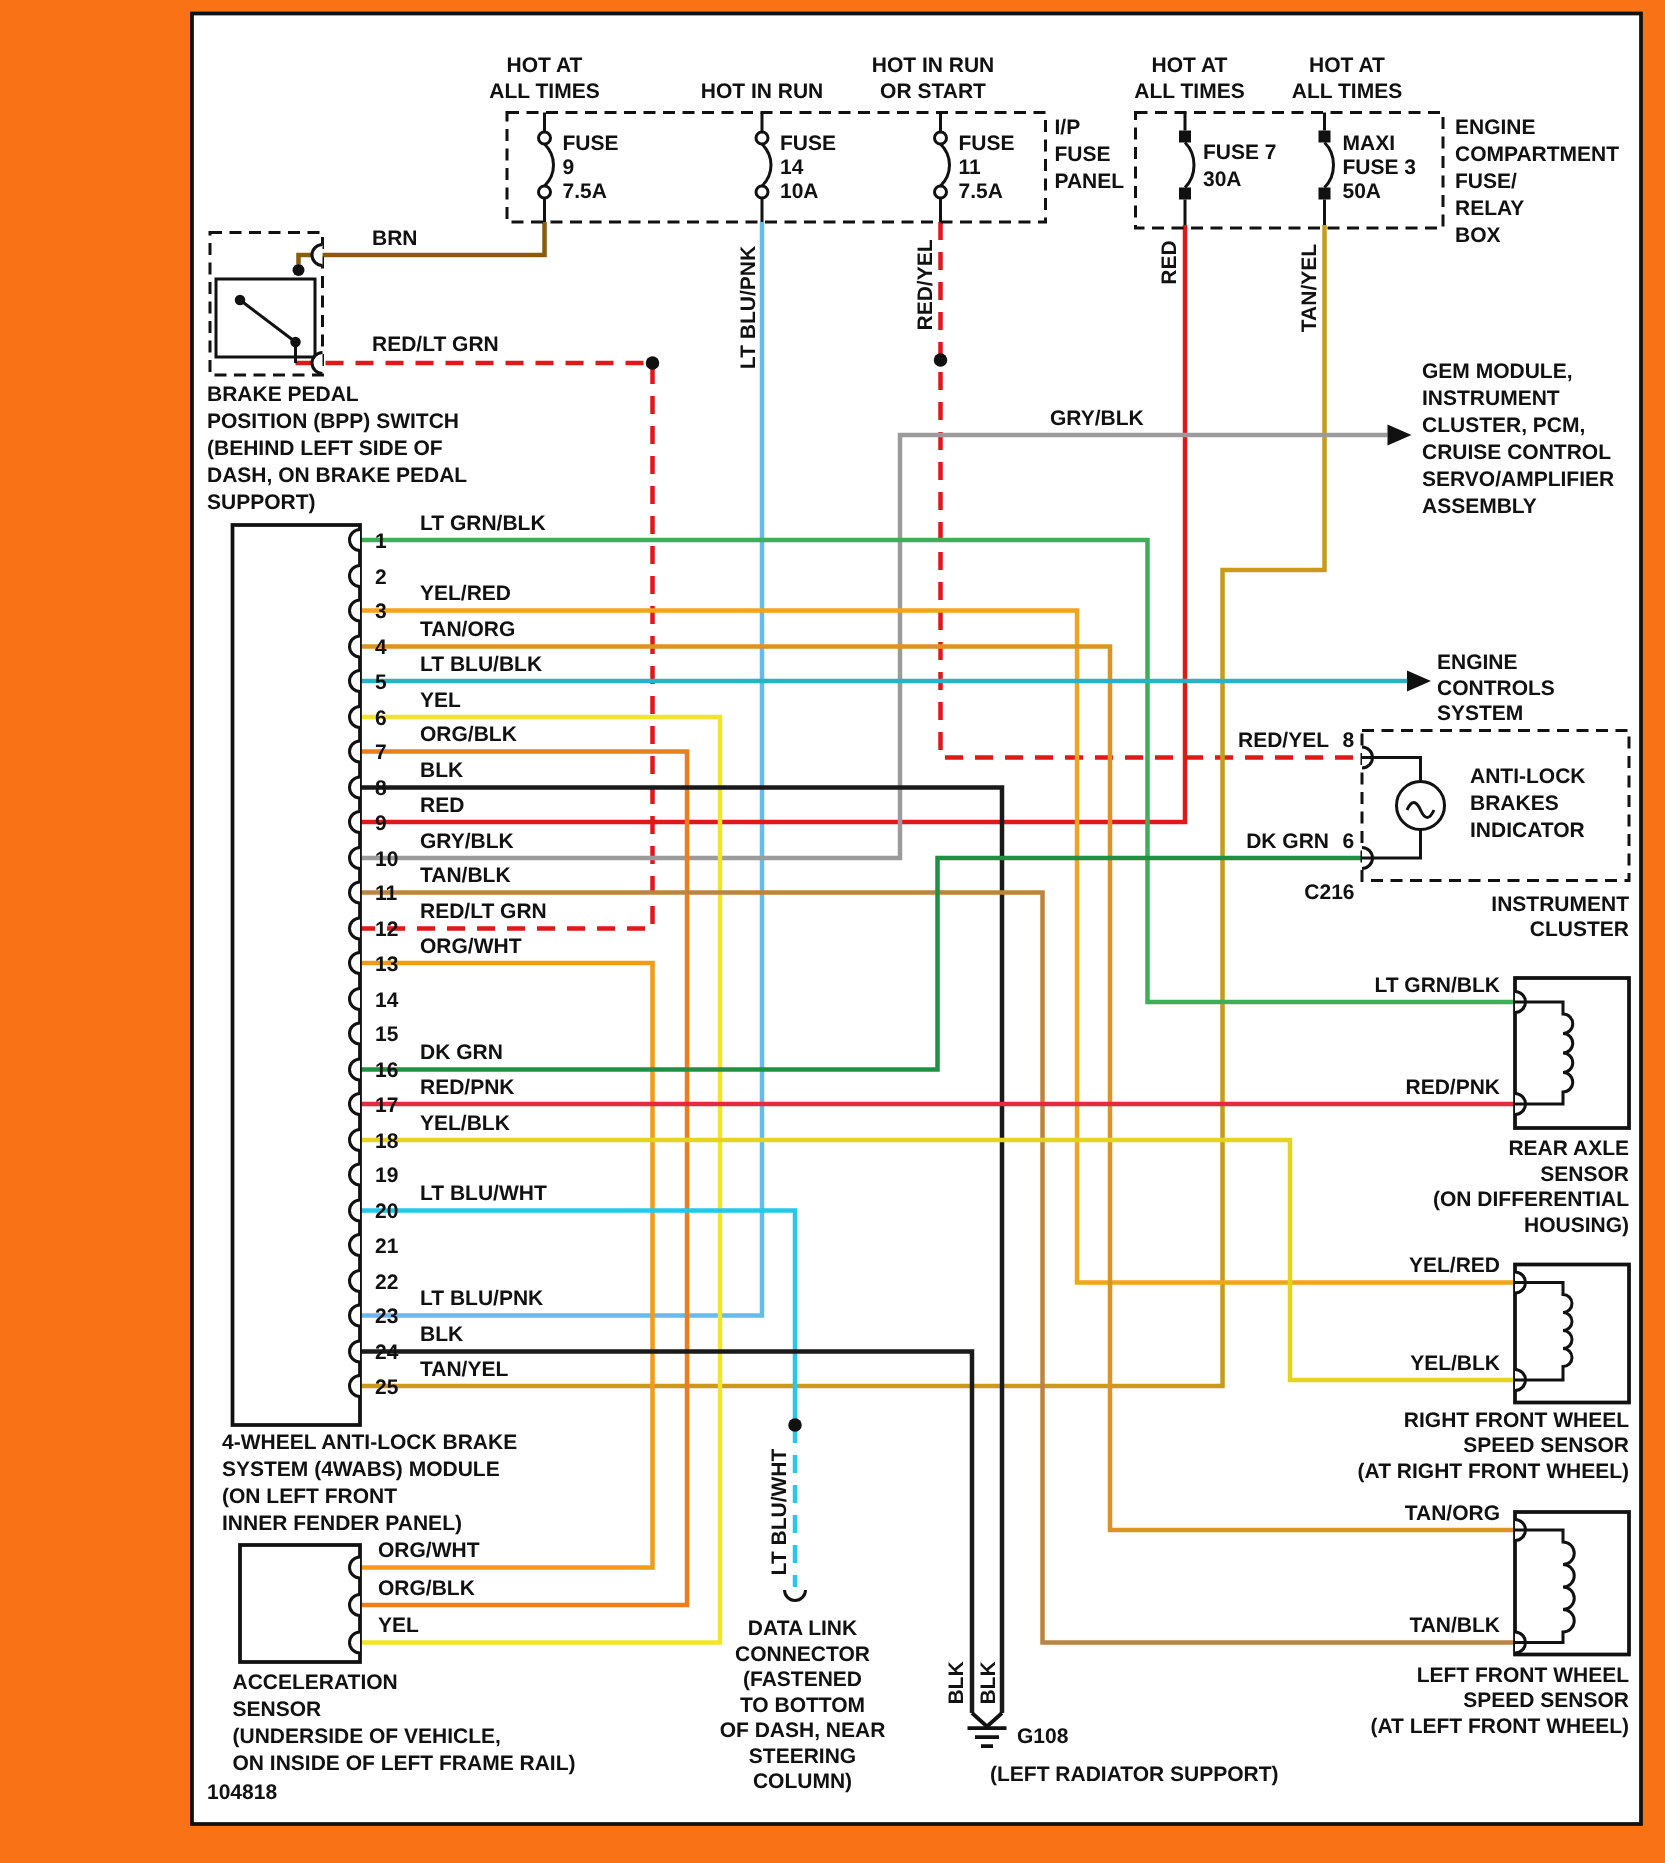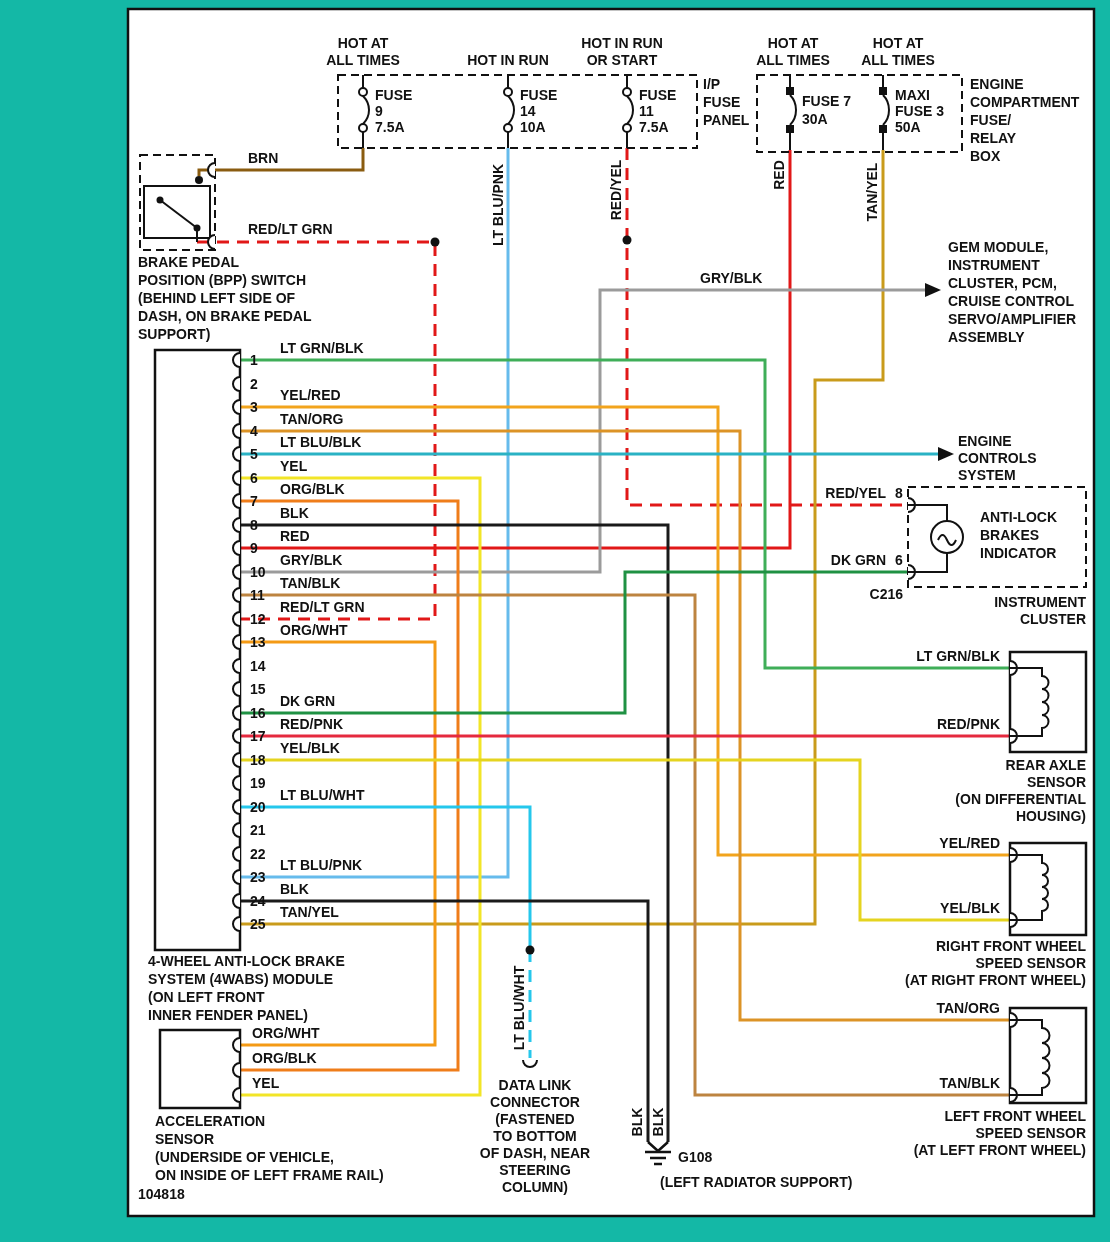--- a/index.html
+++ b/index.html
@@ -1,16 +1,16 @@
 <!DOCTYPE html>
 <html><head>
 <meta charset="utf-8">
 <style>
   html,body{margin:0;padding:0;background:#ffffff;}
-  .stage{position:relative;width:1110px;height:1242px;background:#14b8a6;}
+  .stage{position:relative;width:1110px;height:1242px;background:#f97316;}
   svg{display:block;font-family:"Liberation Sans",sans-serif;}
   .lbl{font:bold 14px "Liberation Sans",sans-serif;fill:#111;}
   .blkline{stroke:#111;stroke-width:2;fill:none;}
   .thick{stroke:#111;stroke-width:2.5;fill:none;}
   .dashbox{stroke:#111;stroke-width:2;fill:none;stroke-dasharray:8 5;}
   .wire{stroke-width:3;fill:none;}
   .wired{stroke-width:3;fill:none;stroke-dasharray:12 8;}
   .notch{fill:#fff;stroke:#111;stroke-width:2;}
   .dot{fill:#111;stroke:none;}
 </style>

